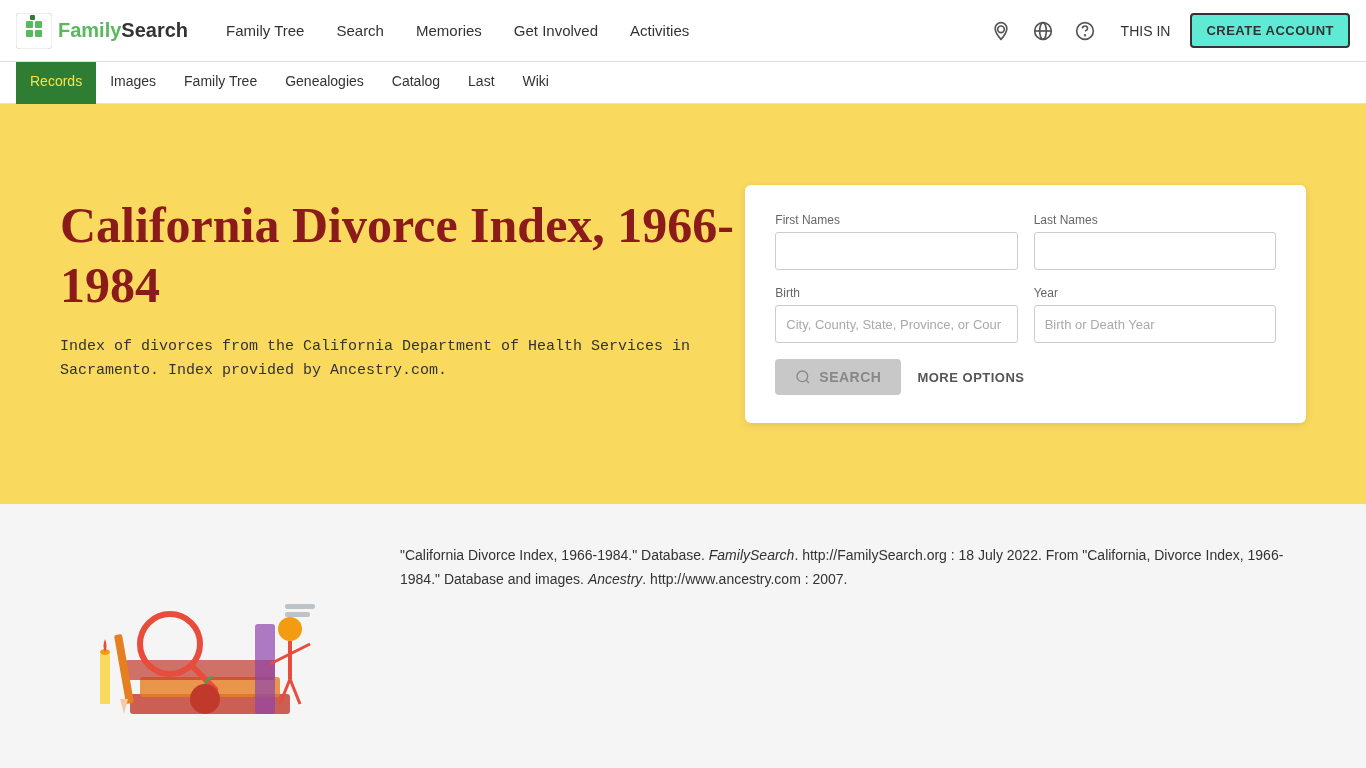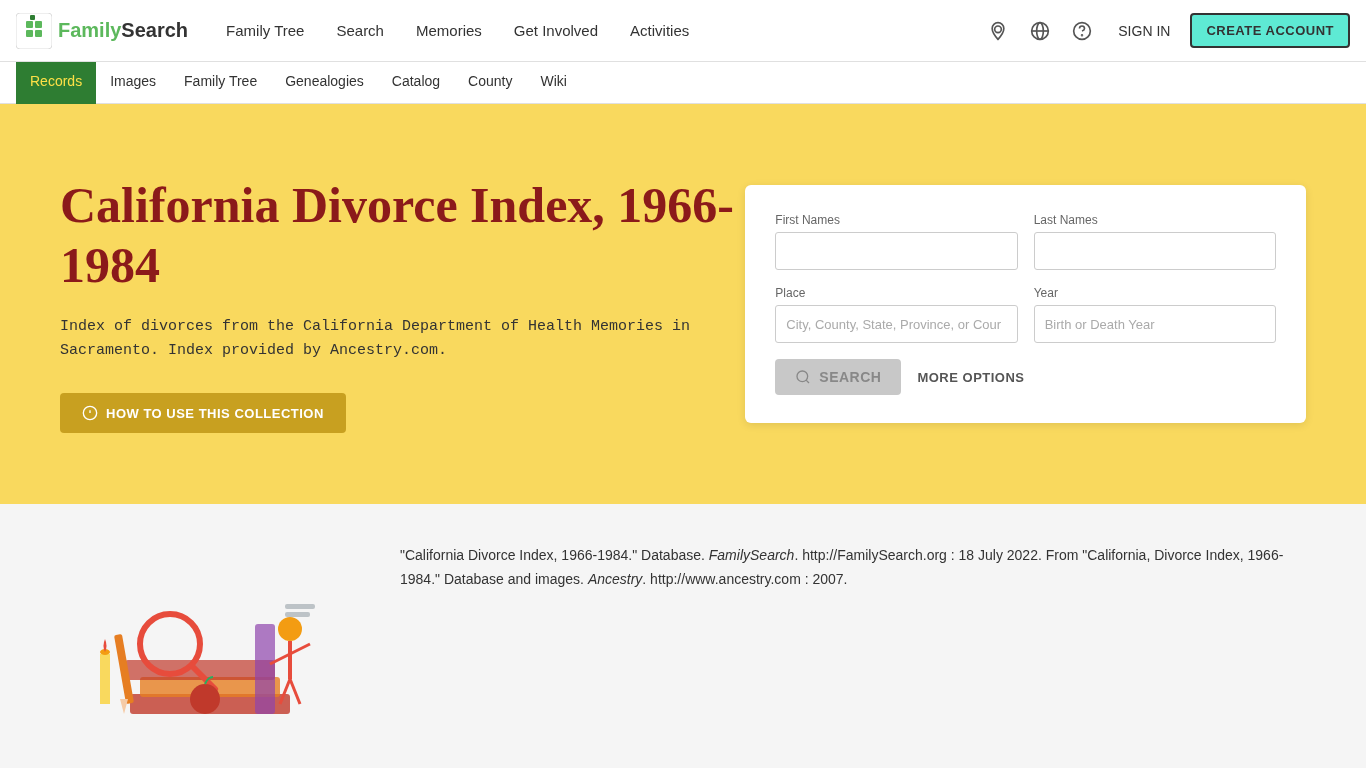--- a/index.html
+++ b/index.html
@@ -293,62 +293,55 @@
           <line x1="2" y1="12" x2="22" y2="12"></line>
       </svg>
     </div>
     <div class="nav-icon-btn" title="Help">
       <svg width="20" height="20" viewBox="0 0 24 24" fill="none" stroke="#555" stroke-width="2">
         <circle cx="12" cy="12" r="10"></circle>
           <path d="M9 9a3 3 0 0 1 6 0c0 2-3 3-3 3"></path>
           <circle cx="12" cy="17" r="0.5" fill="#555"></circle>
       </svg>
     </div>
-    <span class="sign-in-btn">SIGN IN</span>
+    <span class="sign-in-btn">THIS IN</span>
     <button class="create-account-btn">CREATE ACCOUNT</button>
   </div>
 </nav>
 
 <nav class="sub-nav">
   <a class="sub-nav-item active">Records</a>
   <a class="sub-nav-item">Images</a>
   <a class="sub-nav-item">Family Tree</a>
   <a class="sub-nav-item">Genealogies</a>
   <a class="sub-nav-item">Catalog</a>
-  <a class="sub-nav-item">County</a>
+  <a class="sub-nav-item">Last</a>
   <a class="sub-nav-item">Wiki</a>
 </nav>
 
 <section class="hero">
   <div class="hero-left">
     <h1 class="hero-title">California Divorce Index, 1966-1984</h1>
-    <p class="hero-desc">Index of divorces from the California Department of Health Memories in Sacramento. Index provided by Ancestry.com.</p>
-    <button class="how-to-btn">
-      <svg width="16" height="16" viewBox="0 0 24 24" fill="none" stroke="#fff" stroke-width="2">
-        <circle cx="12" cy="12" r="10"></circle>
-          <path d="M12 8v4M12 16h.01"></path>
-      </svg>
-      <span>HOW TO USE THIS COLLECTION</span>
-    </button>
+    <p class="hero-desc">Index of divorces from the California Department of Health Services in Sacramento. Index provided by Ancestry.com.</p>
   </div>
 
   <div class="search-card">
     <div class="form-row">
       <div class="form-group">
         <label class="form-label">First Names</label>
         <input type="text" class="form-input" value="" style="">
       </div>
       <div class="form-group">
         <label class="form-label">Last Names</label>
         <input type="text" class="form-input" value="" style="">
       </div>
     </div>
     <div class="form-row">
       <div class="form-group">
-        <label class="form-label">Place</label>
+        <label class="form-label">Birth</label>
         <input type="text" class="form-input" placeholder="City, County, State, Province, or Cour" style="">
       </div>
       <div class="form-group">
         <label class="form-label">Year</label>
         <input type="text" class="form-input" placeholder="Birth or Death Year" style="">
       </div>
     </div>
     <div class="search-actions">
       <button class="search-btn">
         <svg width="16" height="16" viewBox="0 0 24 24" fill="none" stroke="#888" stroke-width="2">

